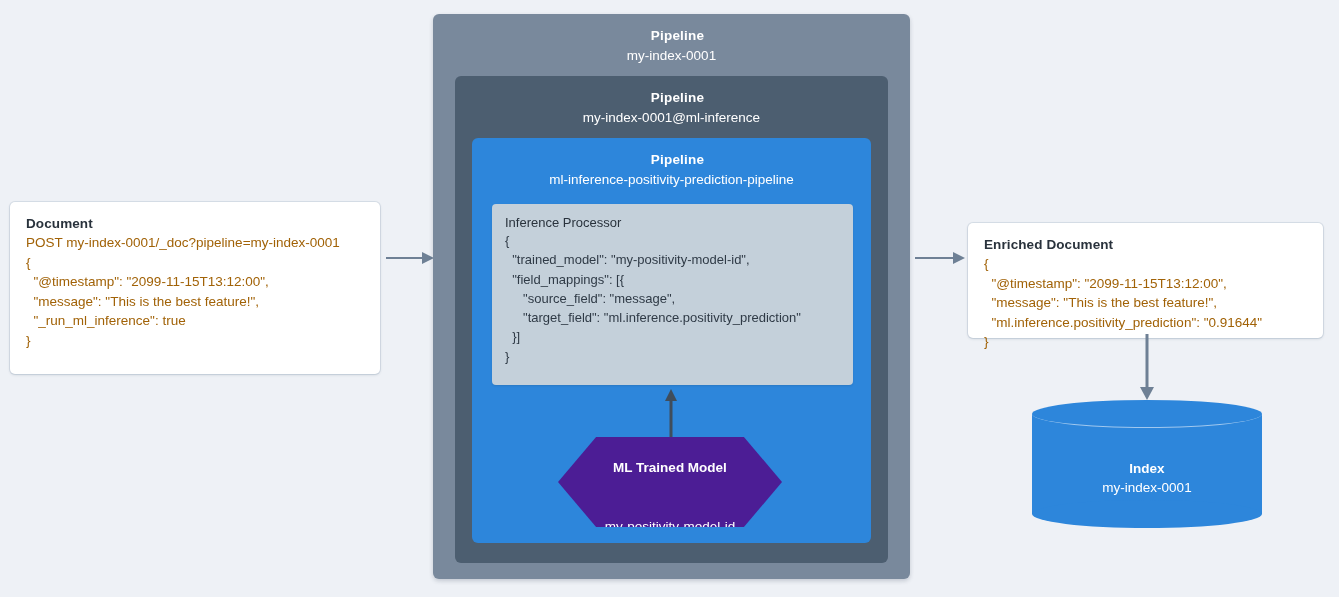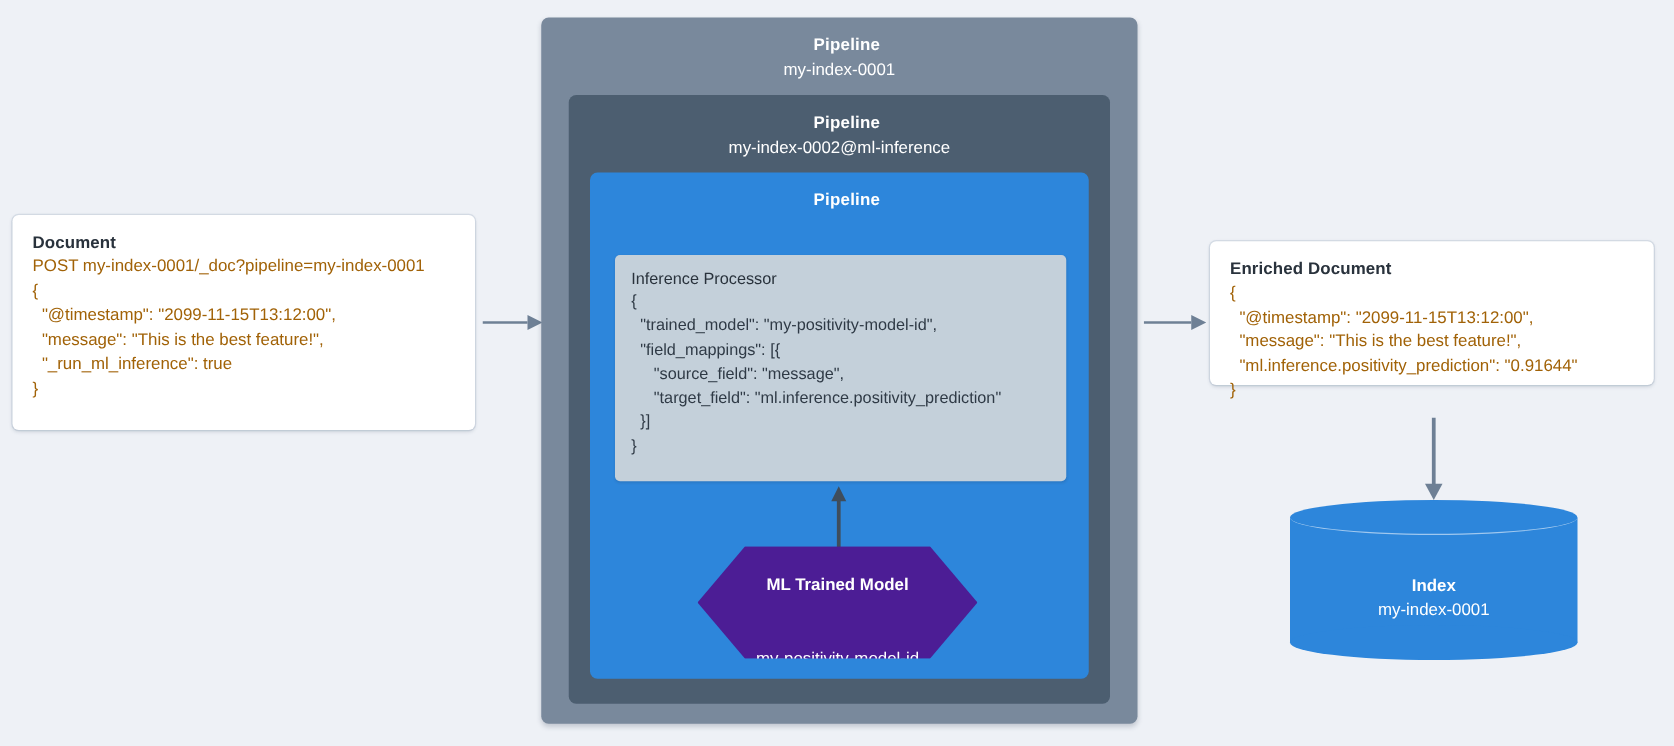--- a/index.html
+++ b/index.html
@@ -13,20 +13,21 @@
   #canvas { position: relative; width: 1339px; height: 597px; }
 
   
   .doc-card {
     position: absolute;
     background: #ffffff;
     border-radius: 5px;
     box-shadow: 0 1px 3px rgba(40,60,85,0.16), 0 0 0 1px rgba(200,210,222,0.55);
     padding: 14px 16px 14px 16px;
     color: #2f3a46;
+    margin-top: 30px;
   }
   .doc-title {
     font-weight: bold;
     font-size: 13.5px;
     color: #29323c;
     margin-bottom: 2px;
     letter-spacing: .1px;
   }
   .doc-line {
     font-size: 13.5px;
@@ -156,25 +157,26 @@
     <polygon points="36,4 48,10 36,16" fill="#6e8095"></polygon>
   </svg>
 
   <div class="pipe" id="pipe-outer">
     <div class="pipe-label">Pipeline</div>
     <div class="pipe-name">my-index-0001</div>
   </div>
 
   <div class="pipe" id="pipe-mid">
     <div class="pipe-label">Pipeline</div>
-    <div class="pipe-name">my-index-0002@ml-inference</div>
+    <div class="pipe-name">my-index-0001@ml-inference</div>
   </div>
 
   <div class="pipe" id="pipe-inner">
     <div class="pipe-label">Pipeline</div>
+    <div class="pipe-name">ml-inference-positivity-prediction-pipeline</div>
   </div>
 
   <div id="processor">
     <div class="proc-title">Inference Processor</div>
     <div class="proc-line">{</div>
     <div class="proc-line">  "trained_model": "my-positivity-model-id",</div>
     <div class="proc-line">  "field_mappings": [{</div>
     <div class="proc-line">     "source_field": "message",</div>
     <div class="proc-line">     "target_field": "ml.inference.positivity_prediction"</div>
     <div class="proc-line">  }]</div>

